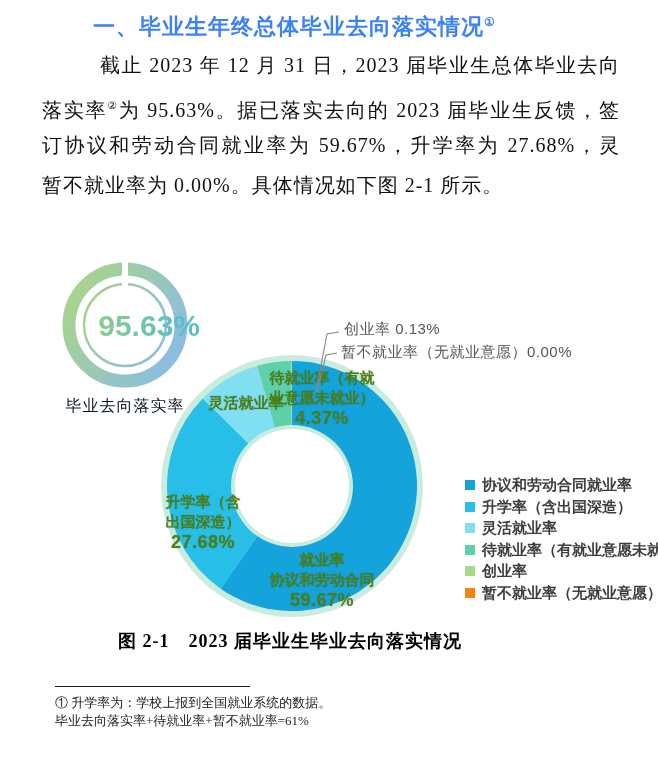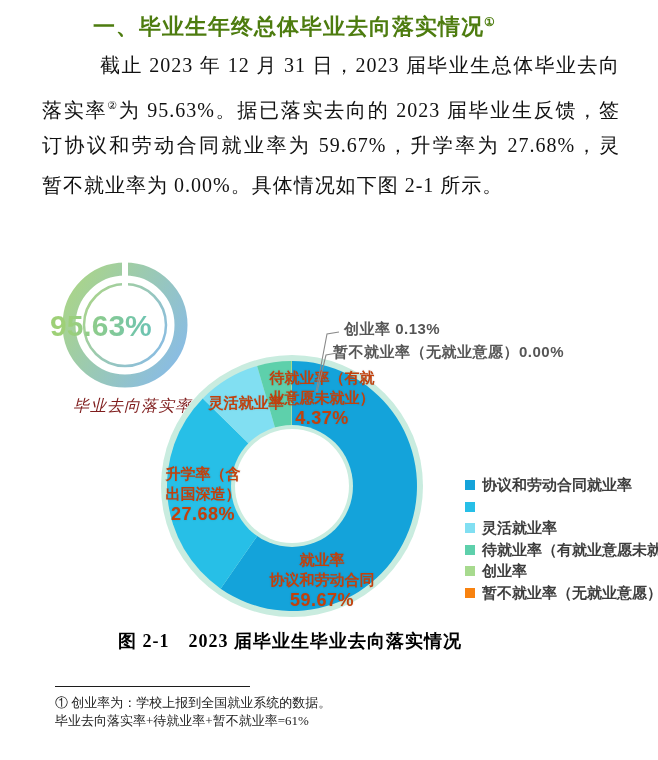--- a/index.html
+++ b/index.html
@@ -4,61 +4,61 @@
 <style>
   html,body{margin:0;padding:0;}
   body{
     width:658px;height:760px;position:relative;background:#ffffff;
     font-family:"Liberation Serif",serif;color:#1a1a1a;overflow:hidden;
   }
   .abs{position:absolute;}
   
   .doc-heading{
     left:93px;top:12px;font-family:"Liberation Sans",sans-serif;
-    font-weight:bold;font-size:22px;color:#4d7c0f;letter-spacing:1px;white-space:nowrap;
+    font-weight:bold;font-size:22px;color:#3b82f6;letter-spacing:1px;white-space:nowrap;
   }
   .doc-heading sup{font-size:12px;vertical-align:super;}
   
   .para{left:42px;top:45px;width:578px;font-size:20px;color:#111;}
   .pline{height:40px;line-height:40px;letter-spacing:1px;white-space:nowrap;}
   .pjust{text-align:justify;text-align-last:justify;white-space:normal;}
   .indent{padding-left:58px;}
   .pline sup{font-size:11px;vertical-align:super;}
   
   .gauge-svg{left:62px;top:262px;}
   .gauge-value{
-    left:50px;top:309px;width:150px;text-align:left;
+    left:50px;top:309px;width:150px;text-align:right;
     font-family:"Liberation Sans",sans-serif;font-weight:bold;font-size:30px;letter-spacing:0px;
     background:linear-gradient(90deg,#9ed077 10%,#58becb 90%);
     -webkit-background-clip:text;background-clip:text;color:transparent;
     text-shadow:0 0 0 rgba(0,0,0,0);
   }
   .gauge-label{
-    left:58px;top:396px;width:134px;text-align:right;
-    font-family:"Liberation Sans",sans-serif;font-size:16px;color:#7f1d1d;letter-spacing:1px;font-style:italic;
+    left:58px;top:396px;width:134px;text-align:center;
+    font-family:"Liberation Sans",sans-serif;font-size:16px;color:#0f172a;letter-spacing:1px;
   }
   
   .pie-wrap{left:157px;top:351px;width:270px;height:270px;}
   .slice-label{
-    position:absolute;color:#c2410c;font-weight:bold;text-align:center;
+    position:absolute;color:#4d7c0f;font-weight:bold;text-align:center;
     font-family:"Liberation Sans",sans-serif;font-size:15px;line-height:20px;
     text-shadow:0 0 2px rgba(0,60,90,0.18);
   }
   .slice-label .pct{font-size:18px;letter-spacing:0.5px;}
   .lbl-daijiuye{left:247px;top:368px;width:150px;}
   .lbl-linghuo{left:191px;top:393px;width:110px;}
-  .lbl-shengxue{left:155px;top:464px;width:96px;}
+  .lbl-shengxue{left:155px;top:492px;width:96px;}
   .lbl-xieyi{left:237px;top:550px;width:170px;}
   
   .callout{
-    position:absolute;font-family:"Liberation Sans",sans-serif;font-weight:bold;
+    position:absolute;font-family:"Liberation Sans",sans-serif;font-weight:normal;
     font-size:15px;color:#565656;white-space:nowrap;letter-spacing:0.5px;
   }
   .co-1{left:344px;top:320px;}
-  .co-2{left:333px;top:343px;}
+  .co-2{left:341px;top:343px;}
   .lines-overlay{left:0;top:0;pointer-events:none;}
   
   .legend{left:465px;top:478px;display:flex;flex-direction:column;gap:7.5px;}
   .legend-row{display:flex;align-items:center;height:14px;}
   .legend-marker{width:10px;height:10px;margin-right:7px;flex:none;}
   .legend-text{
     font-family:"Liberation Sans",sans-serif;font-size:15px;color:#3d3d3d;
     white-space:nowrap;line-height:14px;font-weight:bold;
   }
   
@@ -138,20 +138,21 @@
   <path d="M337,353 L326,355 L317,392" fill="none" stroke="#8a8a8a" stroke-width="1.1"></path>
 </svg>
 
 <div class="abs legend">
   <div class="legend-row">
     <span class="legend-marker" style="background: rgb(20, 163, 218);"></span>
     <span class="legend-text">协议和劳动合同就业率</span>
   </div>
   <div class="legend-row">
     <span class="legend-marker" style="background: rgb(39, 191, 231);"></span>
+    <span class="legend-text">升学率（含出国深造）</span>
   </div>
   <div class="legend-row">
     <span class="legend-marker" style="background: rgb(129, 223, 242);"></span>
     <span class="legend-text">灵活就业率</span>
   </div>
   <div class="legend-row">
     <span class="legend-marker" style="background: rgb(94, 208, 171);"></span>
     <span class="legend-text">待就业率（有就业意愿未就业）</span>
   </div>
   <div class="legend-row">
@@ -161,15 +162,15 @@
   <div class="legend-row">
     <span class="legend-marker" style="background: rgb(248, 130, 15);"></span>
     <span class="legend-text">暂不就业率（无就业意愿）</span>
   </div>
 </div>
 
 <div class="abs fig-caption">图 2-1　2023 届毕业生毕业去向落实情况</div>
 
 <div class="abs fn-rule"></div>
 <div class="abs footnotes">
-  <div class="fn-line">① 创业率为：学校上报到全国就业系统的数据。</div>
+  <div class="fn-line">① 升学率为：学校上报到全国就业系统的数据。</div>
   <div class="fn-line">毕业去向落实率+待就业率+暂不就业率=61%</div>
 </div>
 
 </body></html>

